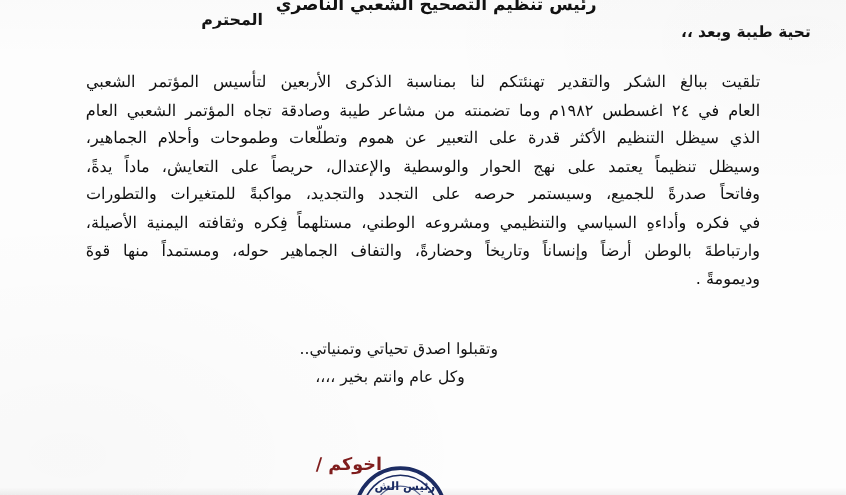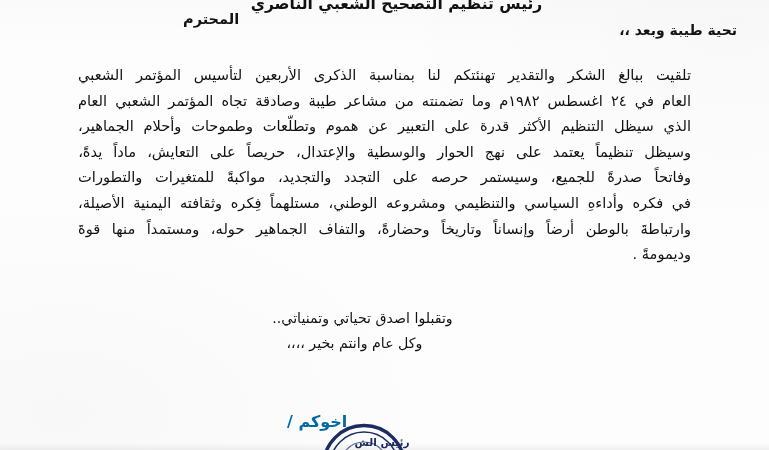--- a/index.html
+++ b/index.html
@@ -146,41 +146,41 @@
     height: 38px;
   }
 
   .signature-label {
     position: absolute;
     top: 0;
     left: 287px;
     direction: rtl;
     font-size: 16px;
     font-weight: bold;
-    color: #0369a1;
+    color: #7f1d1d;
     white-space: nowrap;
     letter-spacing: 0.5px;
   }
 
   
   .stamp {
     position: absolute;
     top: 2px;
     left: 312px;
     width: 104px;
     height: 104px;
     z-index: 5;
     pointer-events: none;
   }
   .stamp svg { display: block; }
 
   .stamp-text {
     position: absolute;
     top: 24px;
-    left: 336px;
+    left: 322px;
     width: 92px;
     text-align: center;
     direction: rtl;
     font-size: 10.5px;
     font-weight: bold;
     color: #1c2c63;
     white-space: nowrap;
     z-index: 6;
     letter-spacing: 0.2px;
   }

